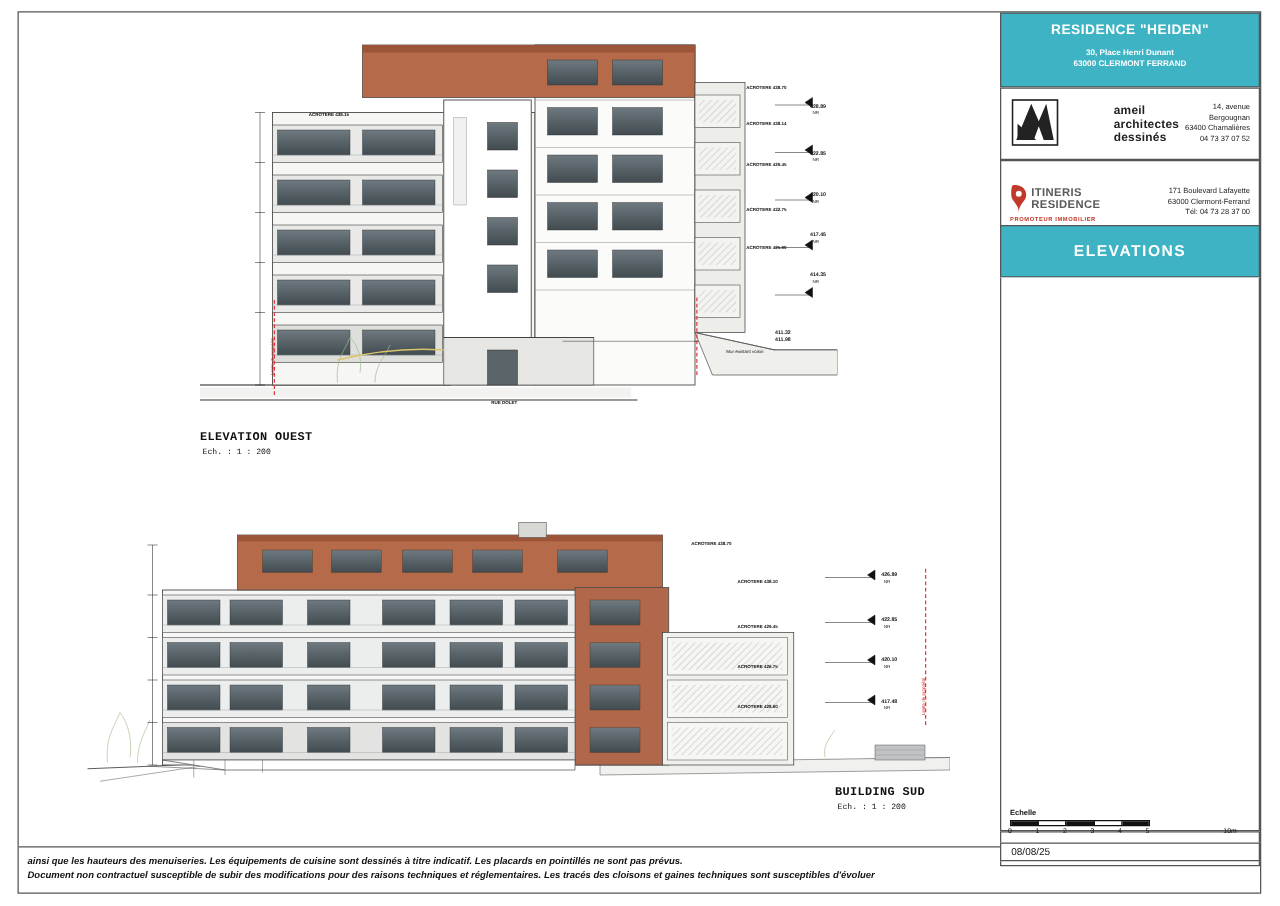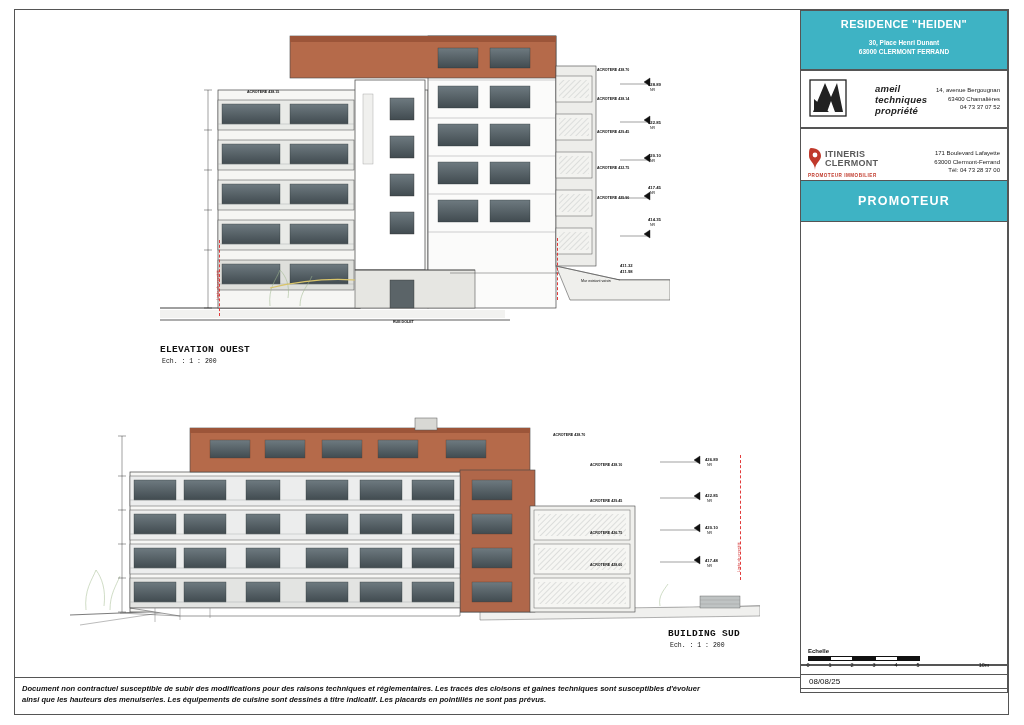--- a/index.html
+++ b/index.html
@@ -586,78 +586,78 @@
   <div class="lbl alt" style="left:705px; top:558px;">417.48</div>
   <div class="lbl" style="left:707px; top:564px;">NR</div>
 
   <div class="dw-caption" style="left:668px; top:628px;">
     <div class="t">BUILDING SUD</div>
     <div class="s">Ech. : 1 : 200</div>
   </div>
 
   <div class="footer-rule"></div>
   <div class="footer-note">
+    <div>ainsi que les hauteurs des menuiseries. Les équipements de cuisine sont dessinés à titre indicatif. Les placards en pointillés ne sont pas prévus.</div>
     <div>Document non contractuel susceptible de subir des modifications pour des raisons techniques et réglementaires. Les tracés des cloisons et gaines techniques sont susceptibles d'évoluer</div>
-    <div>ainsi que les hauteurs des menuiseries. Les équipements de cuisine sont dessinés à titre indicatif. Les placards en pointillés ne sont pas prévus.</div>
   </div>
 
   <div class="titleblock">
 
     <div class="tb-box tb-project">
       <div class="pname">RESIDENCE "HEIDEN"</div>
       <div class="paddr">
         <div>30, Place Henri Dunant</div>
         <div>63000 CLERMONT FERRAND</div>
       </div>
     </div>
 
     <div class="tb-box tb-archi">
       <div class="archi-logo">
         <svg width="62" height="40" viewBox="0 0 62 40">
           <rect x="1" y="1" width="36" height="36" fill="none" stroke="#222" stroke-width="1.3"></rect>
           <path d="M4,33 L16,4 L22,18 L28,4 L34,33 L26,33 L22,22 L18,33 Z" fill="#222"></path>
           <path d="M5,20 L20,33 L5,33 Z" fill="#222"></path>
         </svg>
       </div>
-      <div style="margin-left:4px;font-style:italic;">
+      <div style="margin-left:20px;">
         <div class="archi-name">ameil</div>
-        <div class="archi-name">techniques</div>
-        <div class="archi-name">propriété</div>
+        <div class="archi-name">architectes</div>
+        <div class="archi-name">dessinés</div>
       </div>
       <div class="archi-addr">
         <div>14, avenue Bergougnan</div>
         <div>63400 Chamalières</div>
         <div>04 73 37 07 52</div>
       </div>
     </div>
 
     <div class="tb-box tb-promo">
       <div class="promo-logo">
         <div class="pl-row">
           <div class="pl-mark">
             <svg width="14" height="26" viewBox="0 0 14 26">
               <path d="M3,2 C10,2 13,6 13,10 C13,15 7,17 7,24 C7,17 1,15 1,10 C1,6 1,2 3,2 Z" fill="#c0392b"></path>
               <circle cx="7" cy="9" r="2.4" fill="#ffffff"></circle>
             </svg>
           </div>
           <div class="pl-text">
             <div class="pl-1">ITINERIS</div>
-            <div class="pl-2">CLERMONT</div>
+            <div class="pl-2">RESIDENCE</div>
           </div>
         </div>
         <div class="pl-3">PROMOTEUR IMMOBILIER</div>
       </div>
       <div class="promo-addr">
         <div>171 Boulevard Lafayette</div>
         <div>63000 Clermont-Ferrand</div>
         <div>Tél: 04 73 28 37 00</div>
       </div>
     </div>
 
-    <div class="tb-box tb-sheettitle">PROMOTEUR</div>
+    <div class="tb-box tb-sheettitle">ELEVATIONS</div>
 
     <div class="tb-box tb-body"></div>
     <div class="tb-box tb-scale"></div>
     <div class="tb-box tb-date">08/08/25</div>
   </div>
 
   <div class="scalebar-wrap">
     <div class="scalebar-label">Echelle</div>
     <div class="scalebar">
       <i class="fill"></i>

